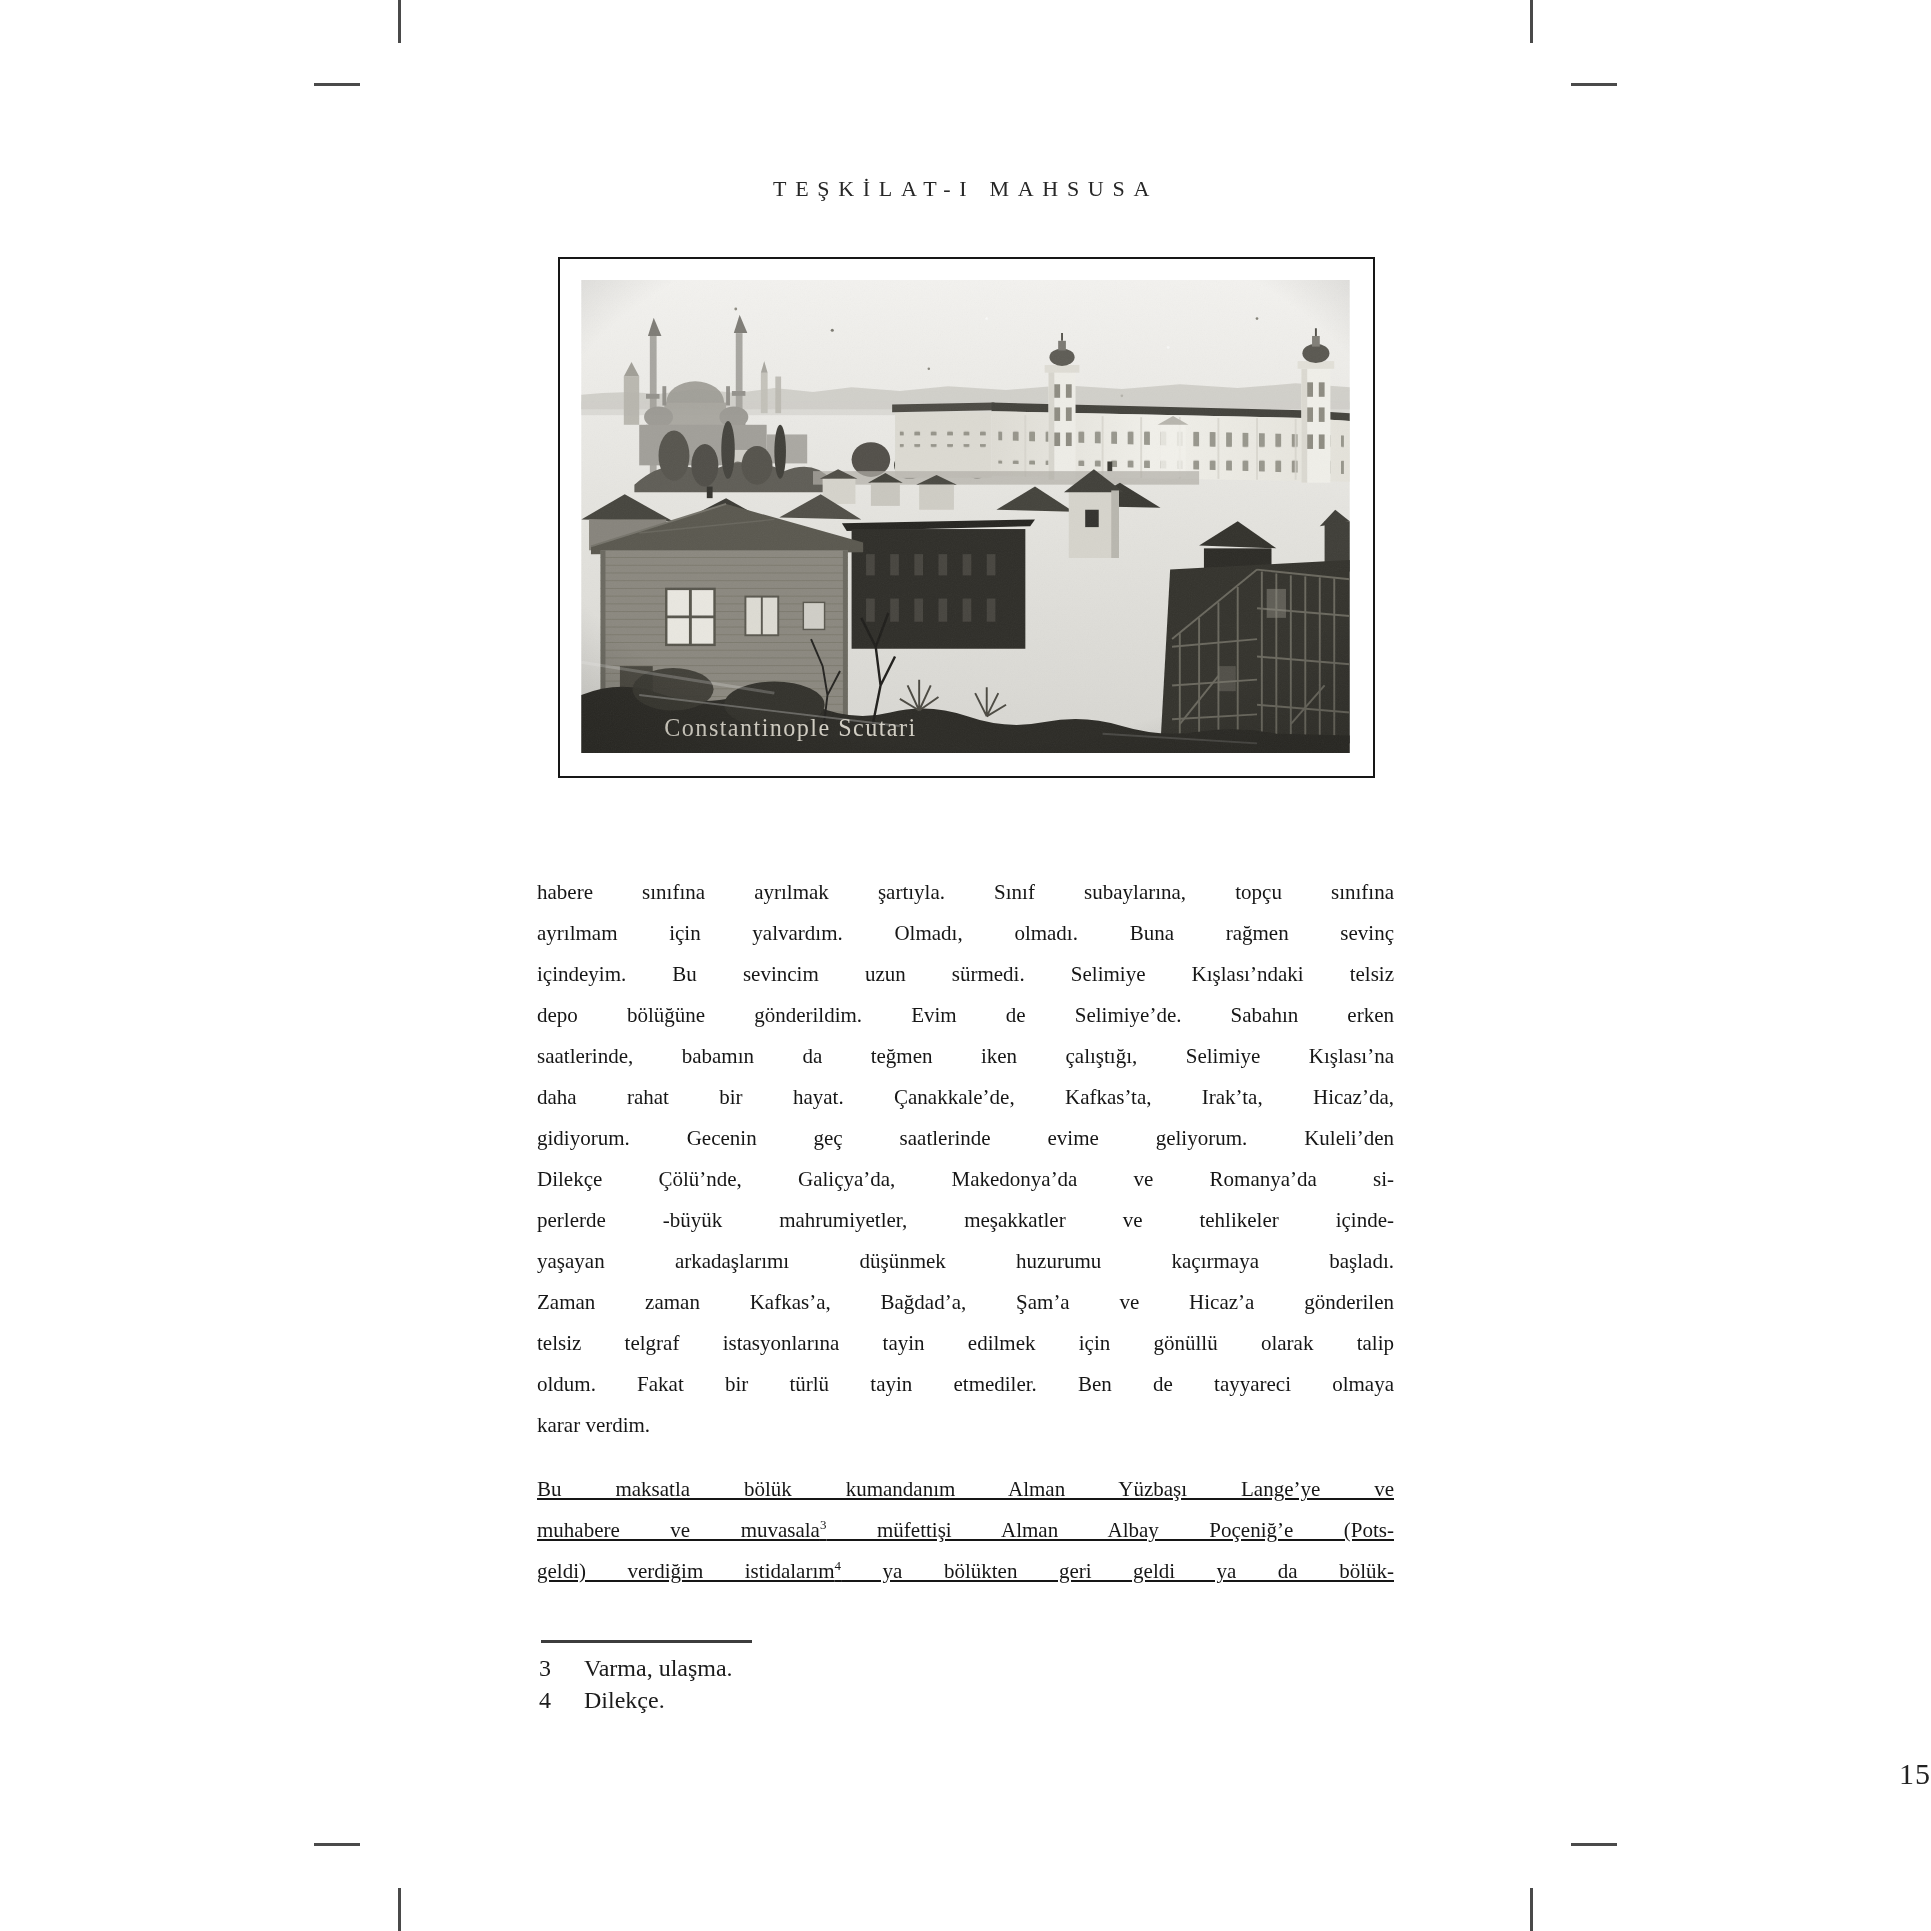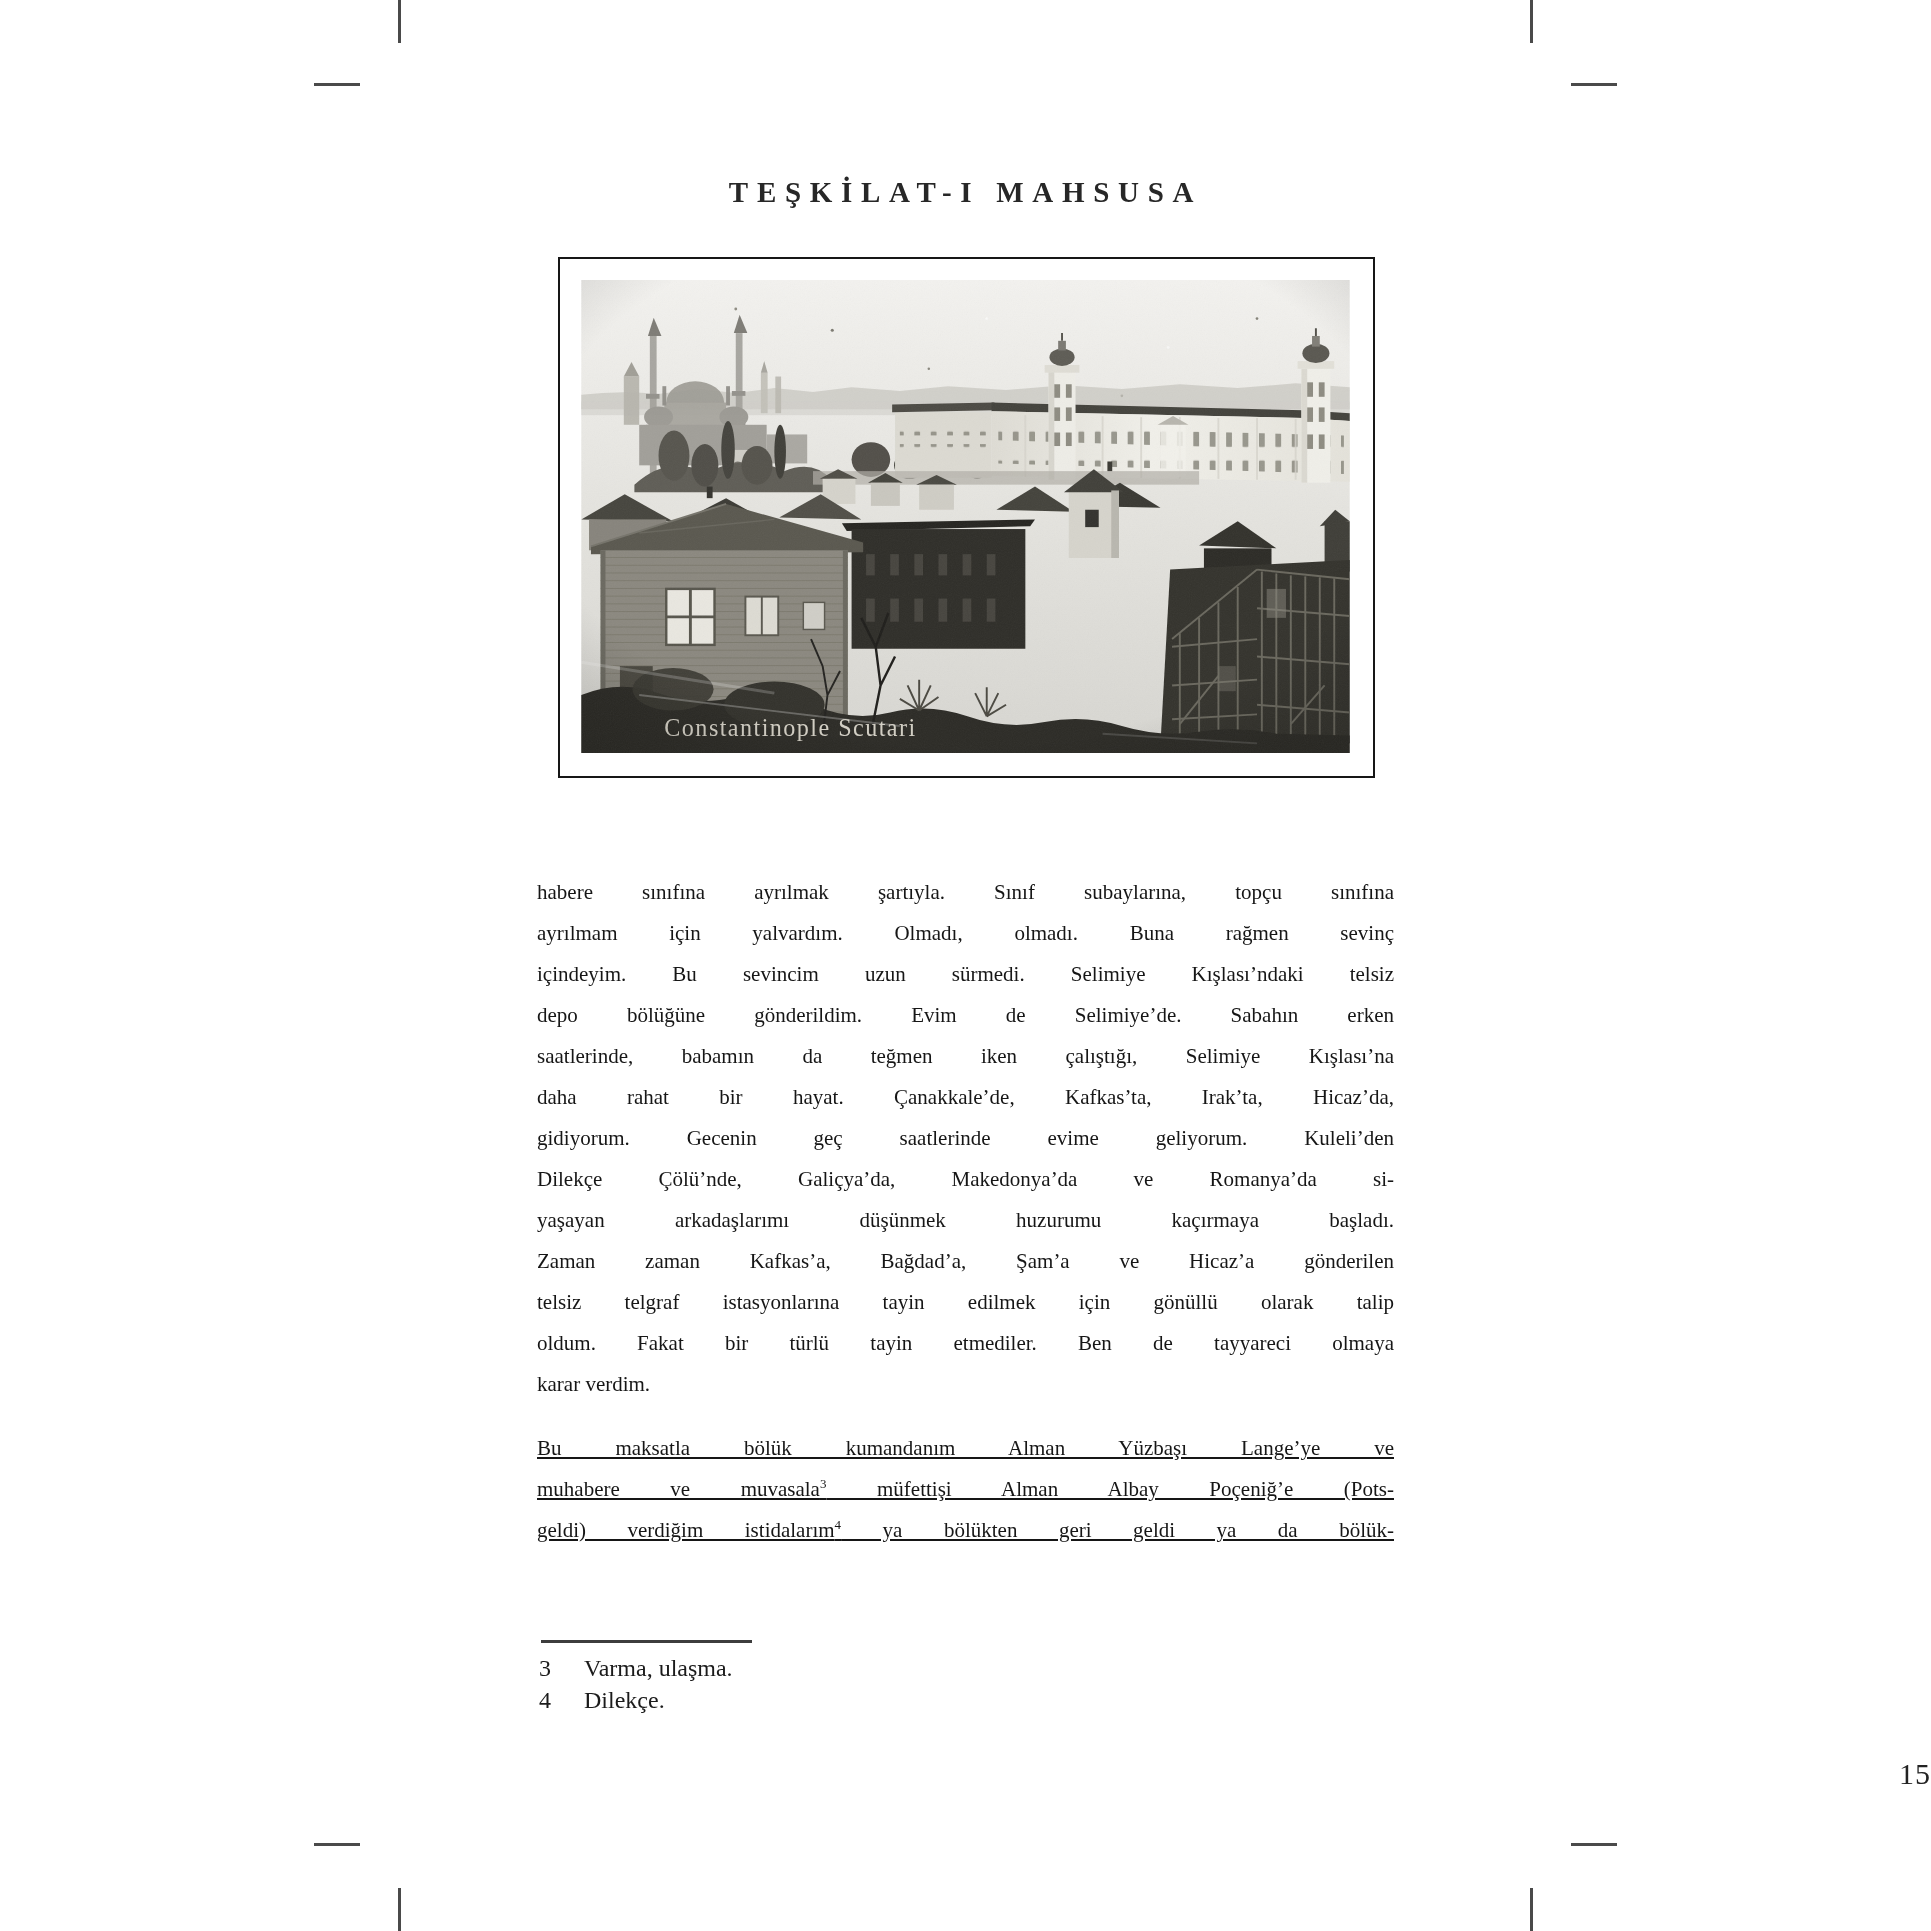--- a/index.html
+++ b/index.html
@@ -16,25 +16,24 @@
   
   .crop { position: absolute; background: #4a4a4a; }
   .crop.v { width: 2.9px; height: 43px; }
   .crop.h { width: 46px; height: 2.9px; }
 
   
   .running-head {
     position: absolute;
     top: 176px; left: 0; width: 100%;
     text-align: center;
-    font-size: 29px;
+    font-size: 22px;
     letter-spacing: 8.7px;
     color: #272727;
     white-space: nowrap;
-    font-weight: bold;
   }
 
   
   .photo-frame {
     position: absolute;
     left: 558px; top: 257px;
     width: 817px; height: 521px;
     box-sizing: border-box;
     border: 2.9px solid #161616;
     background: #ffffff;
@@ -382,20 +381,21 @@
   <div class="body-text">
     <div class="para-1">
       <div class="jline">habere sınıfına ayrılmak şartıyla. Sınıf subaylarına, topçu sınıfına</div>
       <div class="jline">ayrılmam için yalvardım. Olmadı, olmadı. Buna rağmen sevinç</div>
       <div class="jline">içindeyim. Bu sevincim uzun sürmedi. Selimiye Kışlası’ndaki telsiz</div>
       <div class="jline">depo bölüğüne gönderildim. Evim de Selimiye’de. Sabahın erken</div>
       <div class="jline">saatlerinde, babamın da teğmen iken çalıştığı, Selimiye Kışlası’na</div>
       <div class="jline">daha rahat bir hayat. Çanakkale’de, Kafkas’ta, Irak’ta, Hicaz’da,</div>
       <div class="jline">gidiyorum. Gecenin geç saatlerinde evime geliyorum. Kuleli’den</div>
       <div class="jline">Dilekçe Çölü’nde, Galiçya’da, Makedonya’da ve Romanya’da si-</div>
+      <div class="jline">perlerde -büyük mahrumiyetler, meşakkatler ve tehlikeler içinde-</div>
       <div class="jline">yaşayan arkadaşlarımı düşünmek huzurumu kaçırmaya başladı.</div>
       <div class="jline">Zaman zaman Kafkas’a, Bağdad’a, Şam’a ve Hicaz’a gönderilen</div>
       <div class="jline">telsiz telgraf istasyonlarına tayin edilmek için gönüllü olarak talip</div>
       <div class="jline">oldum. Fakat bir türlü tayin etmediler. Ben de tayyareci olmaya</div>
       <div class="jline flush">karar verdim.</div>
     </div>
     <div class="para-2">
       <div class="jline">Bu maksatla bölük kumandanım Alman Yüzbaşı Lange’ye ve</div>
       <div class="jline"><span>muhabere ve muvasala</span><sup class="fnref">3</sup><span> müfettişi Alman Albay Poçeniğ’e (Pots-</span></div>
       <div class="jline"><span>geldi) verdiğim istidalarım</span><sup class="fnref">4</sup><span> ya bölükten geri geldi ya da bölük-</span></div>

